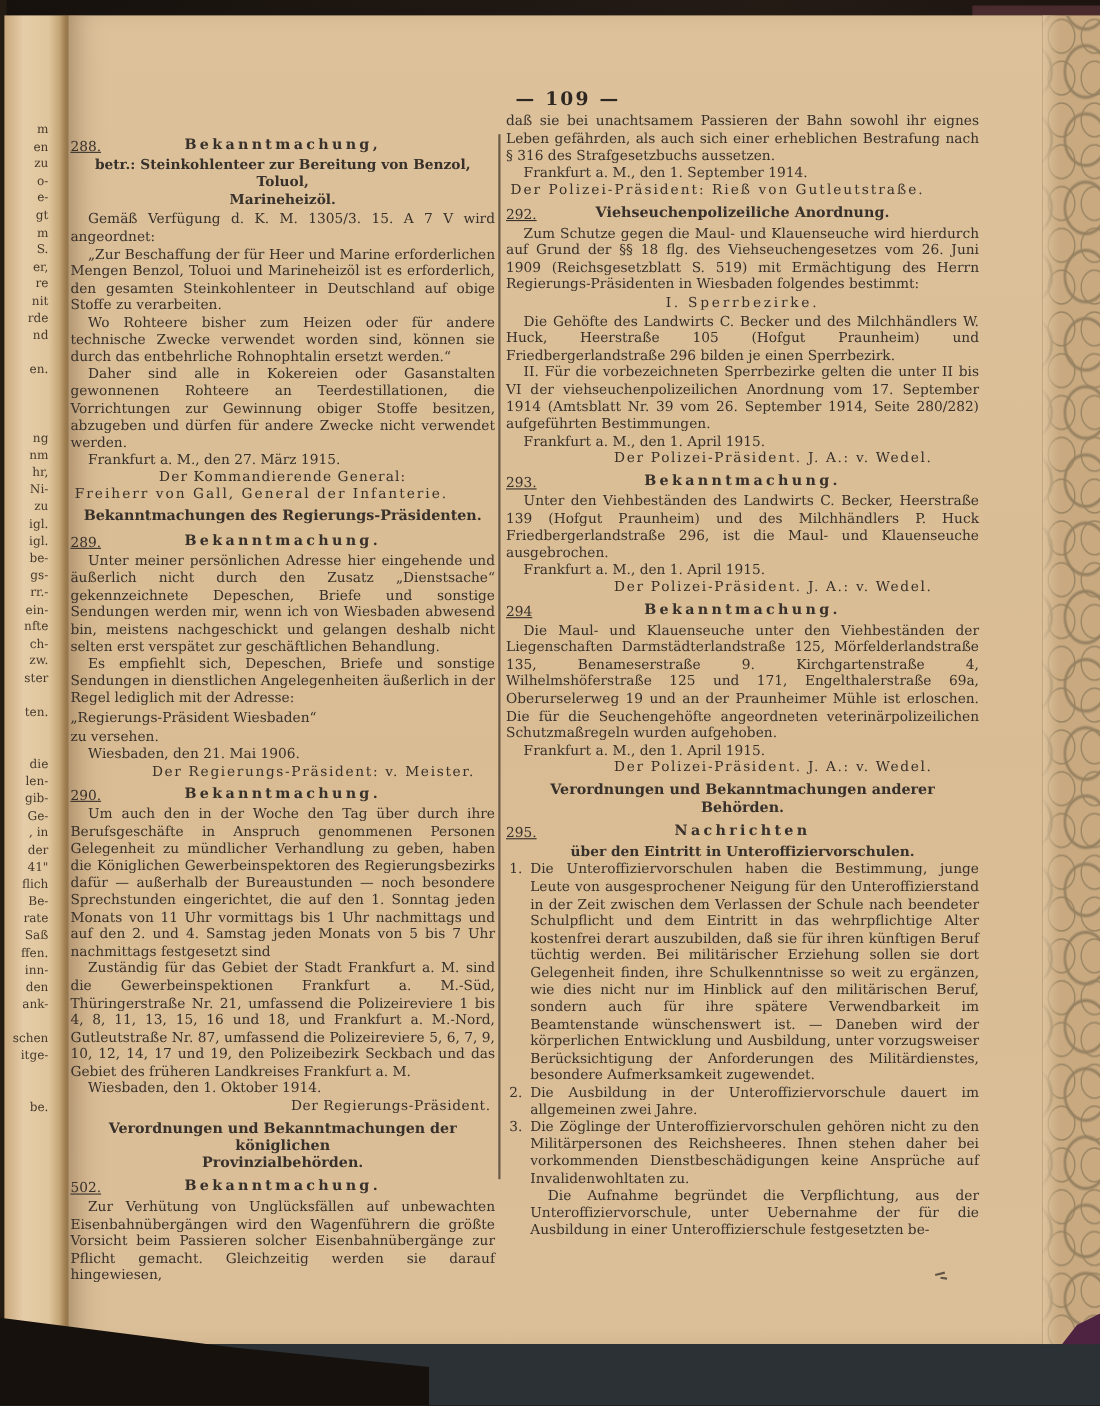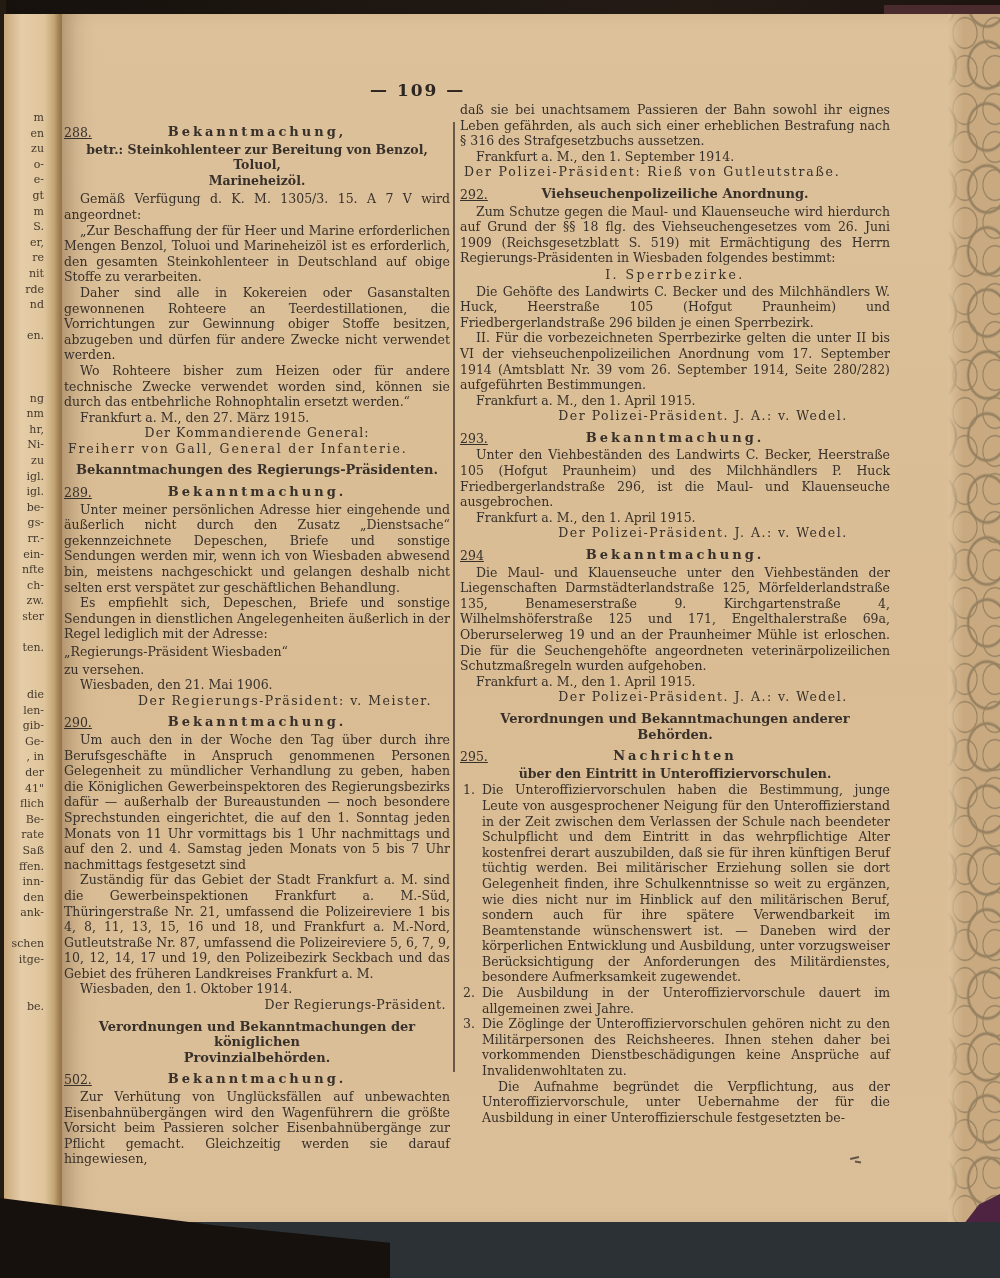--- a/index.html
+++ b/index.html
@@ -26,21 +26,21 @@
             radial-gradient(closest-side,rgba(0,0,0,0) 74%,#94805f 80%,rgba(0,0,0,0) 88%),
             radial-gradient(closest-side,rgba(0,0,0,0) 68%,#8f7b5c 75%,rgba(0,0,0,0) 84%);
           background-size:100% 100%,30px 38px,50px 62px;
           background-position:0 0,2px 0,14px 20px;}
   .maroon-patch{position:absolute;left:950px;top:1194px;width:50px;height:48px;background:#4e2342;
                 clip-path:polygon(100% 0,100% 100%,0 100%,58% 22%);}
   .bottom-band{position:absolute;left:0;top:1222px;width:1000px;height:56px;background:#2b3134;}
   .bottom-left-dark{position:absolute;left:0;top:1198px;width:390px;height:80px;background:#16110d;
                     clip-path:polygon(0 0,55% 34%,100% 56%,100% 100%,0 100%);}
   
-  .page-number{position:absolute;left:308px;top:66px;width:180px;text-align:left;
+  .page-number{position:absolute;left:322px;top:66px;width:180px;text-align:right;
                font-size:17px;font-weight:bold;letter-spacing:2px;color:#2e2721;}
   .col{position:absolute;font-size:12.5px;line-height:15.6px;text-align:justify;}
   .col-left{left:2px;top:104px;width:386px;}
   .col-right{left:398px;top:88px;width:430px;}
   .divider{position:absolute;left:391px;top:108px;width:1.5px;height:950px;background:#55483a;opacity:.85;}
   .sec-head{position:relative;text-align:center;font-weight:bold;font-size:13px;margin:6px 0 2px;}
   .sec-num{position:absolute;left:0;top:1px;font-weight:normal;font-size:12.5px;letter-spacing:0;text-decoration:underline;}
   .spaced{letter-spacing:3px;}
   .betr{text-align:center;font-weight:bold;white-space:pre-line;margin-bottom:3px;}
   .subhead{text-align:center;font-weight:bold;margin-bottom:1px;}
@@ -138,22 +138,22 @@
     <div class="col col-left">
       <div>
         <div class="sec-head">
           <span class="sec-num">288.</span>
           <span class="spaced">Bekanntmachung,</span>
         </div>
         <div class="betr">betr.: Steinkohlenteer zur Bereitung von Benzol, Toluol,
 Marineheizöl.</div>
         <p class="para">Gemäß Verfügung d. K. M. 1305/3. 15. A 7 V wird angeordnet:</p>
         <p class="para">„Zur Beschaffung der für Heer und Marine erforderlichen Mengen Benzol, Toluoi und Marineheizöl ist es erforderlich, den gesamten Steinkohlenteer in Deutschland auf obige Stoffe zu verarbeiten.</p>
+        <p class="para">Wo Rohteere bisher zum Heizen oder für andere technische Zwecke verwendet worden sind, können sie durch das entbehrliche Rohnophtalin ersetzt werden.“</p>
         <p class="para">Daher sind alle in Kokereien oder Gasanstalten gewonnenen Rohteere an Teerdestillationen, die Vorrichtungen zur Gewinnung obiger Stoffe besitzen, abzugeben und dürfen für andere Zwecke nicht verwendet werden.</p>
-        <p class="para">Wo Rohteere bisher zum Heizen oder für andere technische Zwecke verwendet worden sind, können sie durch das entbehrliche Rohnophtalin ersetzt werden.“</p>
         <div class="date-line">Frankfurt a. M., den 27. März 1915.</div>
         <div class="sig-center">Der Kommandierende General:</div>
         <div class="sig-wide">Freiherr von Gall, General der Infanterie.</div>
       </div>
 
       <div class="hdr">Bekanntmachungen des Regierungs-Präsidenten.</div>
 
       <div>
         <div class="sec-head">
           <span class="sec-num">289.</span>
@@ -208,21 +208,21 @@
         <p class="para">II. Für die vorbezeichneten Sperrbezirke gelten die unter II bis VI der viehseuchenpolizeilichen Anordnung vom 17. September 1914 (Amtsblatt Nr. 39 vom 26. September 1914, Seite 280/282) aufgeführten Bestimmungen.</p>
         <div class="date-line">Frankfurt a. M., den 1. April 1915.</div>
         <div class="sig-midright">Der Polizei-Präsident.  J. A.: v. Wedel.</div>
       </div>
 
       <div>
         <div class="sec-head">
           <span class="sec-num">293.</span>
           <span class="spaced">Bekanntmachung.</span>
         </div>
-        <p class="para">Unter den Viehbeständen des Landwirts C. Becker, Heerstraße 105 (Hofgut Praunheim) und des Milchhändlers P. Huck Friedbergerlandstraße 296, ist die Maul- und Klauenseuche ausgebrochen.</p>
+        <p class="para">Unter den Viehbeständen des Landwirts C. Becker, Heerstraße 139 (Hofgut Praunheim) und des Milchhändlers P. Huck Friedbergerlandstraße 296, ist die Maul- und Klauenseuche ausgebrochen.</p>
         <div class="date-line">Frankfurt a. M., den 1. April 1915.</div>
         <div class="sig-midright">Der Polizei-Präsident.  J. A.: v. Wedel.</div>
       </div>
 
       <div>
         <div class="sec-head">
           <span class="sec-num">294</span>
           <span class="spaced">Bekanntmachung.</span>
         </div>
         <p class="para">Die Maul- und Klauenseuche unter den Viehbeständen der Liegenschaften Darmstädterlandstraße 125, Mörfelderlandstraße 135, Benameserstraße 9. Kirchgartenstraße 4, Wilhelmshöferstraße 125 und 171, Engelthalerstraße 69a, Oberurselerweg 19 und an der Praunheimer Mühle ist erloschen. Die für die Seuchengehöfte angeordneten veterinärpolizeilichen Schutzmaßregeln wurden aufgehoben.</p>

